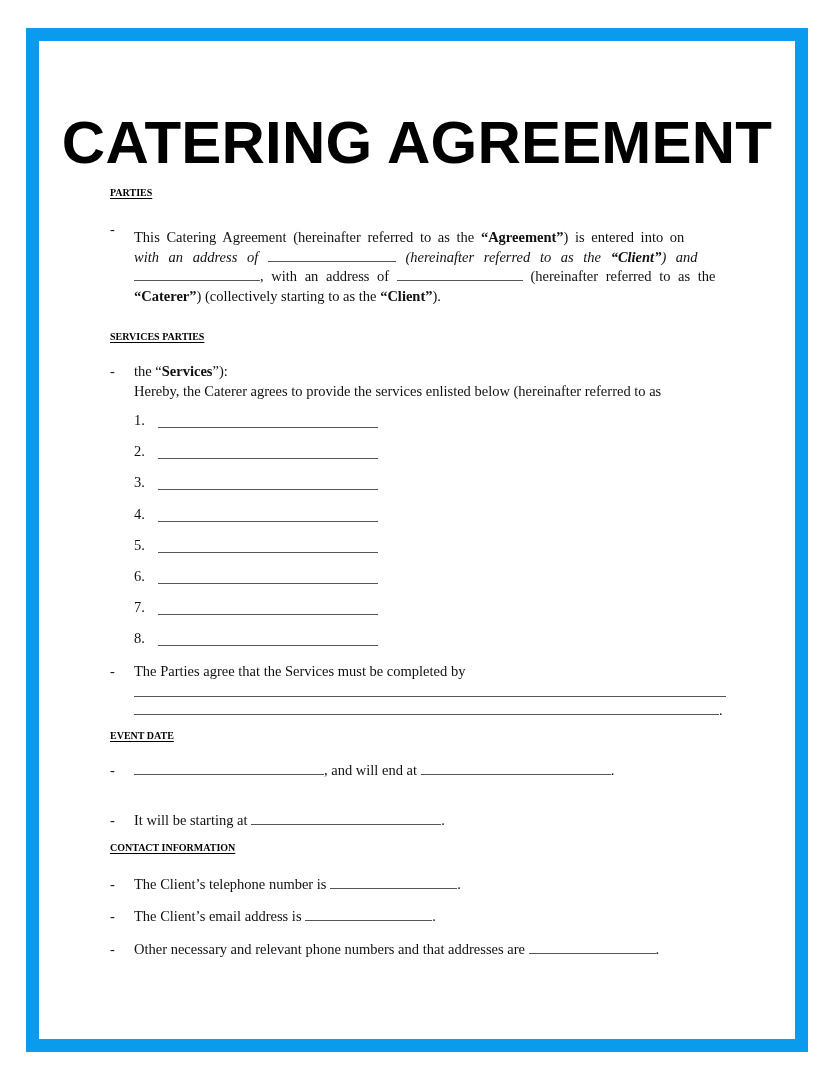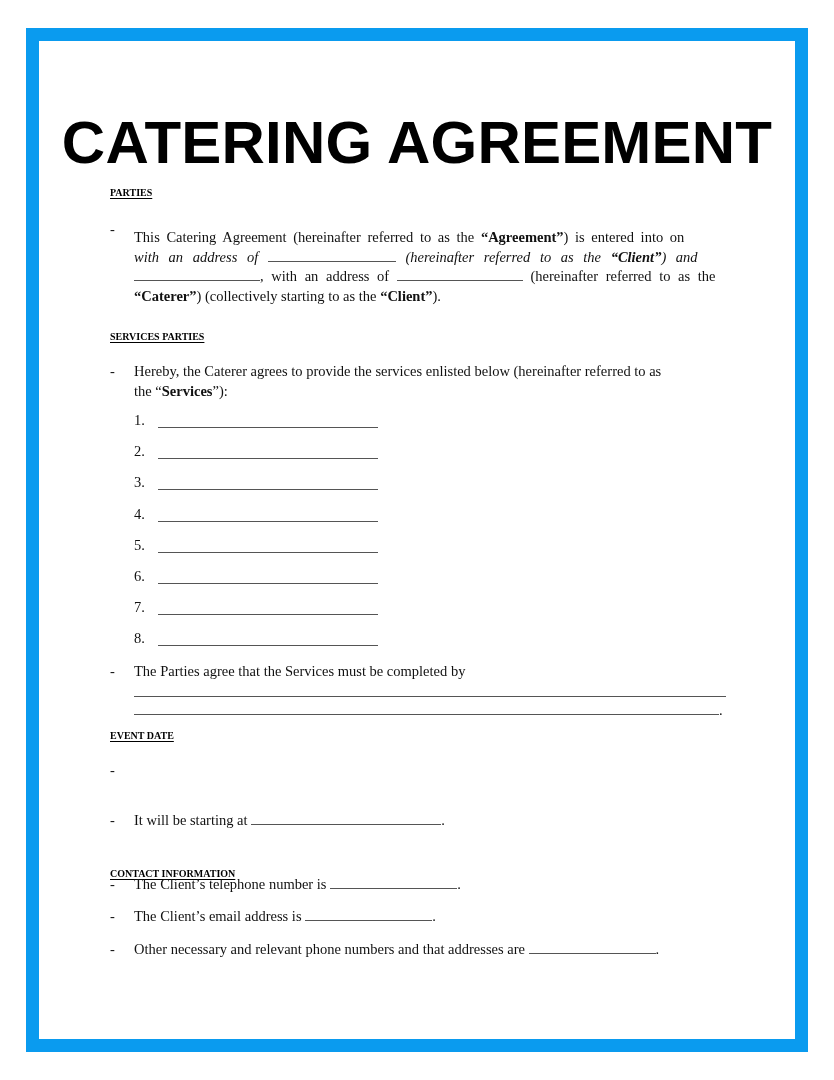--- a/index.html
+++ b/index.html
@@ -103,22 +103,22 @@
       <b>“Caterer”</b><span>) (collectively starting to as the </span><b>“Client”</b><span>).</span>
     </span>
   </div>
 </div>
 
 <div class="section-heading" style="top:331px;">SERVICES PARTIES</div>
 
 <div class="bullet" style="top:362px;">
   <span class="dash">-</span>
   <div class="body">
+    <span class="line-row"><span>the “</span><b>Services</b><span>”):</span></span>
     <span class="line-row">Hereby, the Caterer agrees to provide the services enlisted below (hereinafter referred to as</span>
-    <span class="line-row"><span>the “</span><b>Services</b><span>”):</span></span>
   </div>
 </div>
 
 <div class="numlist" style="top:412px;">
   <div class="num-item" style="top:0px;">
       <span class="num">1.</span>
       <span class="num-blank"></span>
     </div>
   <div class="num-item" style="top:31px;">
       <span class="num">2.</span>
@@ -158,31 +158,32 @@
 </div>
 <div class="full-blank" style="left:134px; top:696px; width:592px;"></div>
 <div class="full-blank" style="left:134px; top:714px; width:585px;"></div>
 <span class="abs" style="left:719px; top:702px;">.</span>
 
 <div class="section-heading" style="top:730px;">EVENT DATE</div>
 
 <div class="bullet" style="top:761px;">
   <span class="dash">-</span>
   <div class="body">
+    <span class="line-row"><span class="blank" style="width:190px;"></span><span>, and will end at </span><span class="blank" style="width:190px;"></span><span>.</span></span>
   </div>
 </div>
 
 <div class="bullet" style="top:811px;">
   <span class="dash">-</span>
   <div class="body">
     <span class="line-row"><span>It will be starting at </span><span class="blank" style="width:190px;"></span><span>.</span></span>
   </div>
 </div>
 
-<div class="section-heading" style="top:868px;">CONTACT INFORMATION</div>
+<div class="section-heading" style="top:842px;">CONTACT INFORMATION</div>
 
 <div class="bullet" style="top:875px;">
   <span class="dash">-</span>
   <div class="body">
     <span class="line-row"><span>The Client’s telephone number is </span><span class="blank" style="width:127px;"></span><span>.</span></span>
   </div>
 </div>
 
 <div class="bullet" style="top:907px;">
   <span class="dash">-</span>

